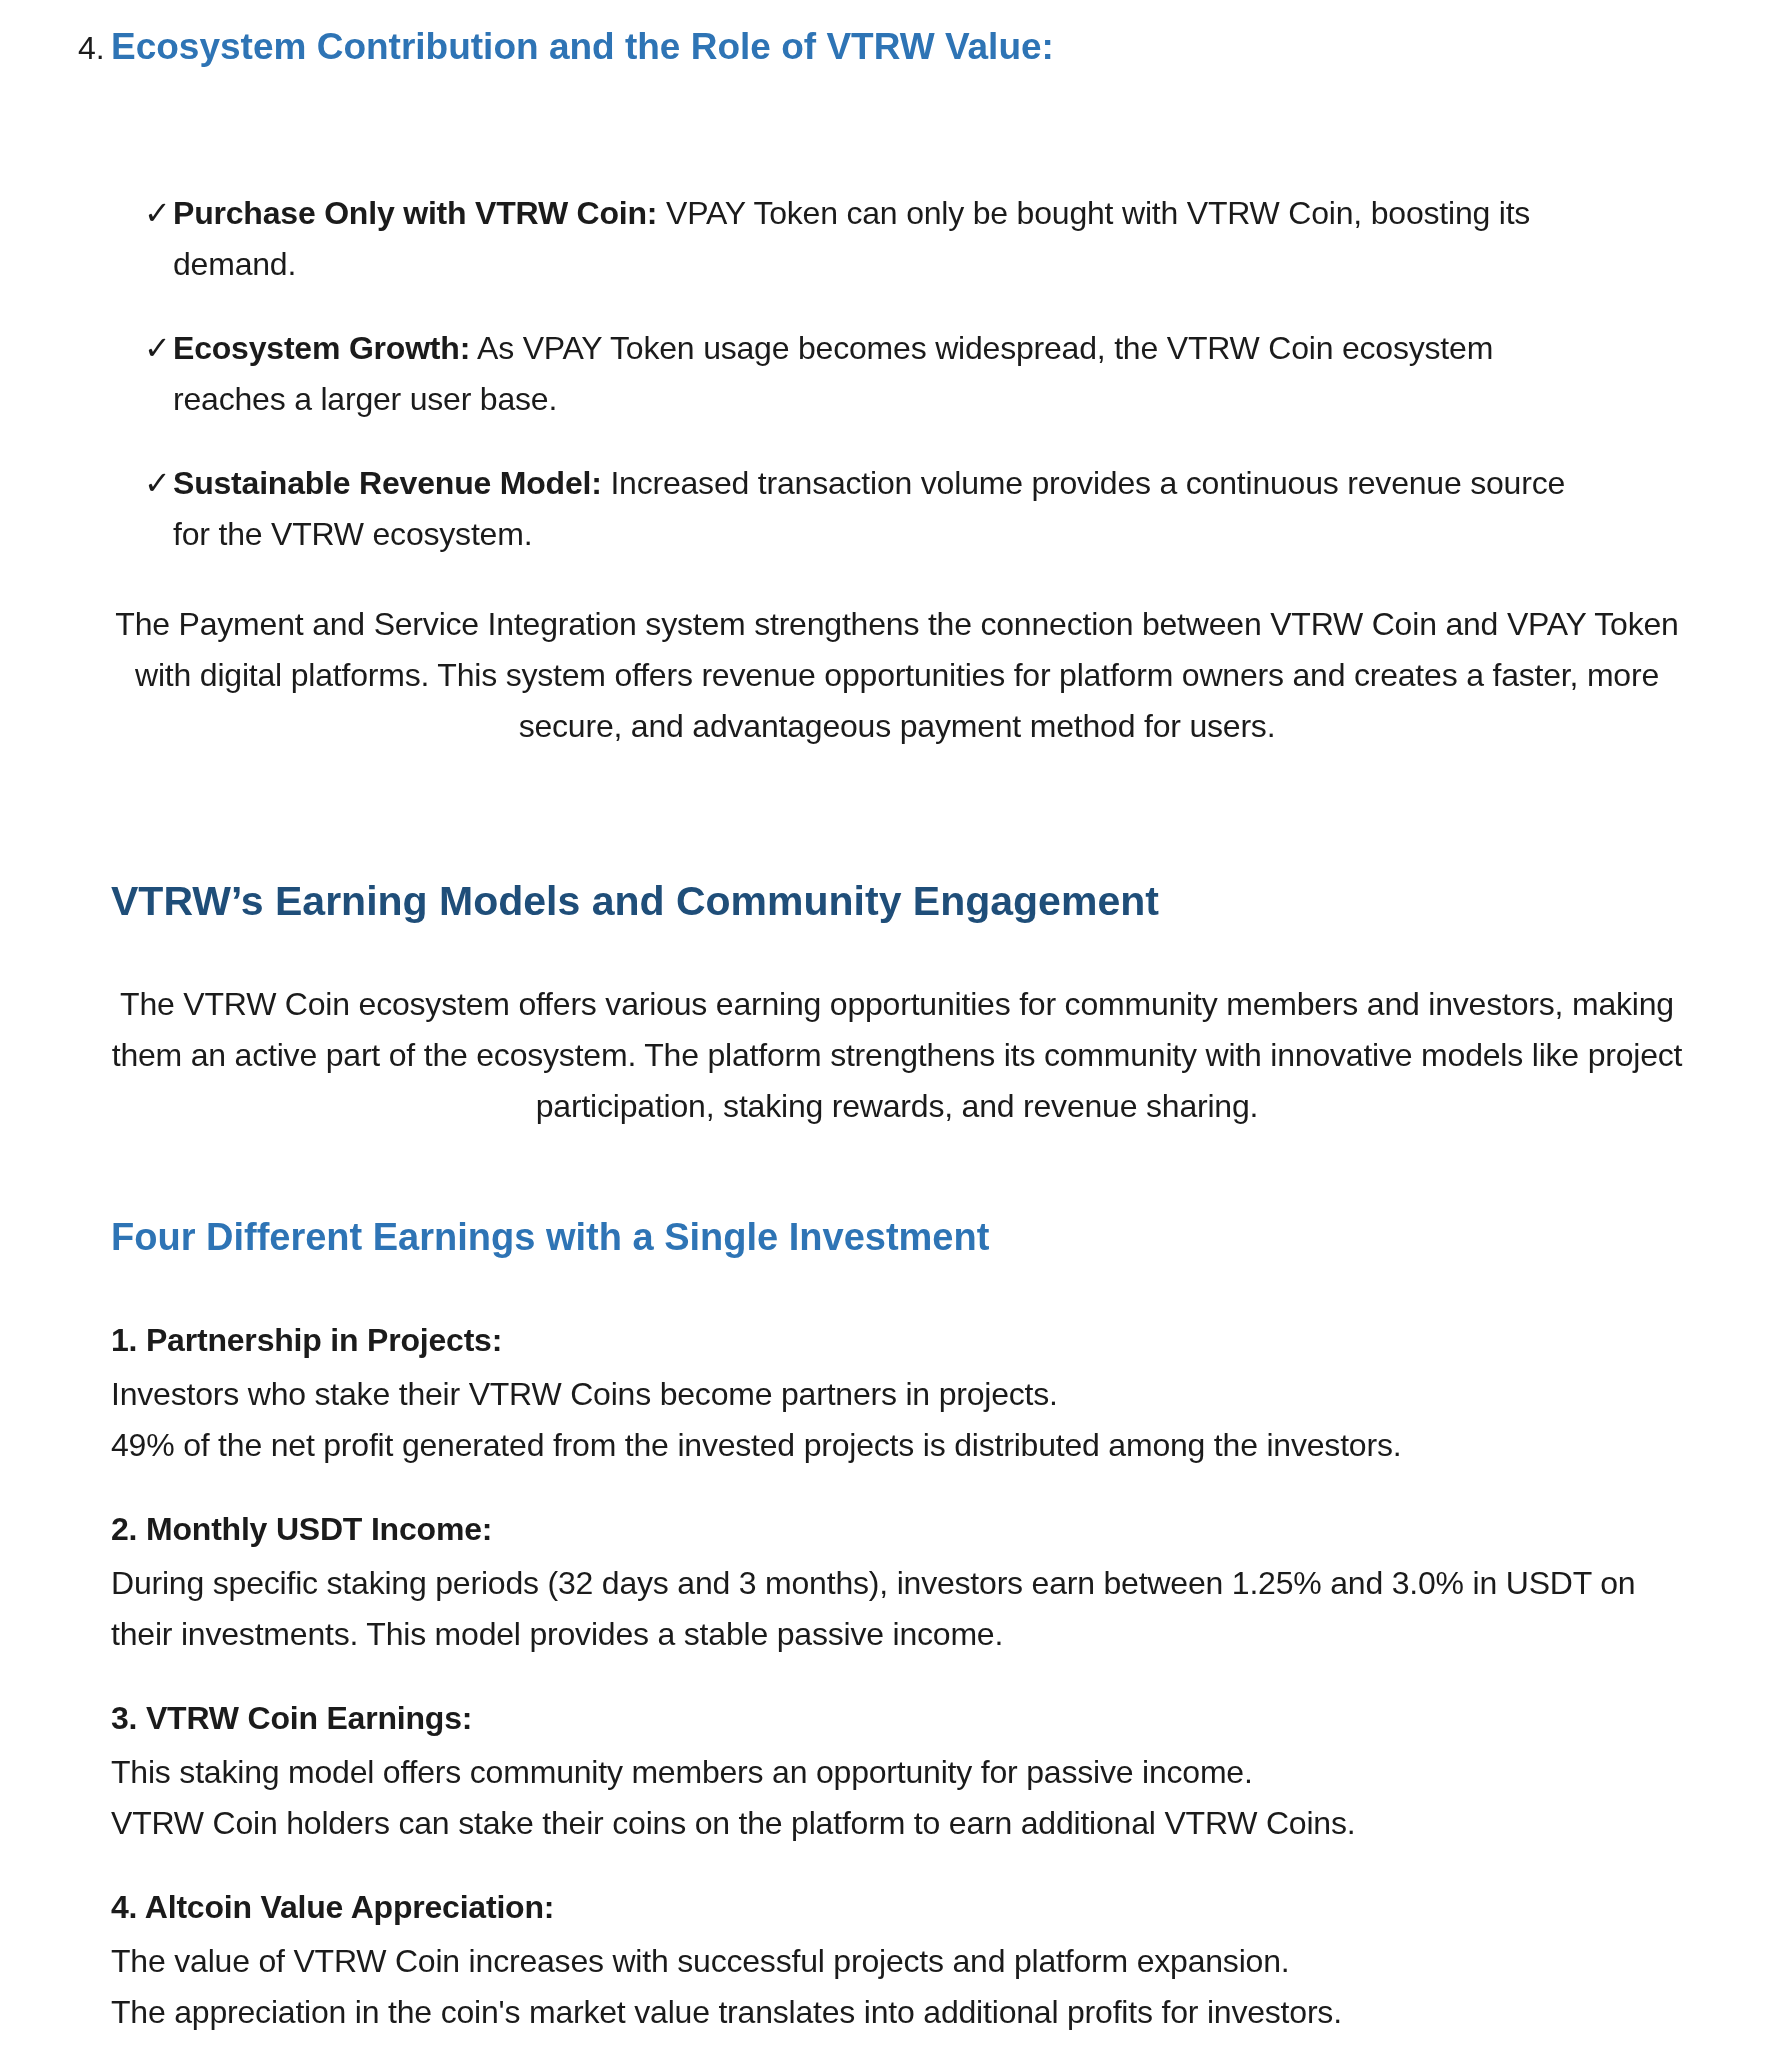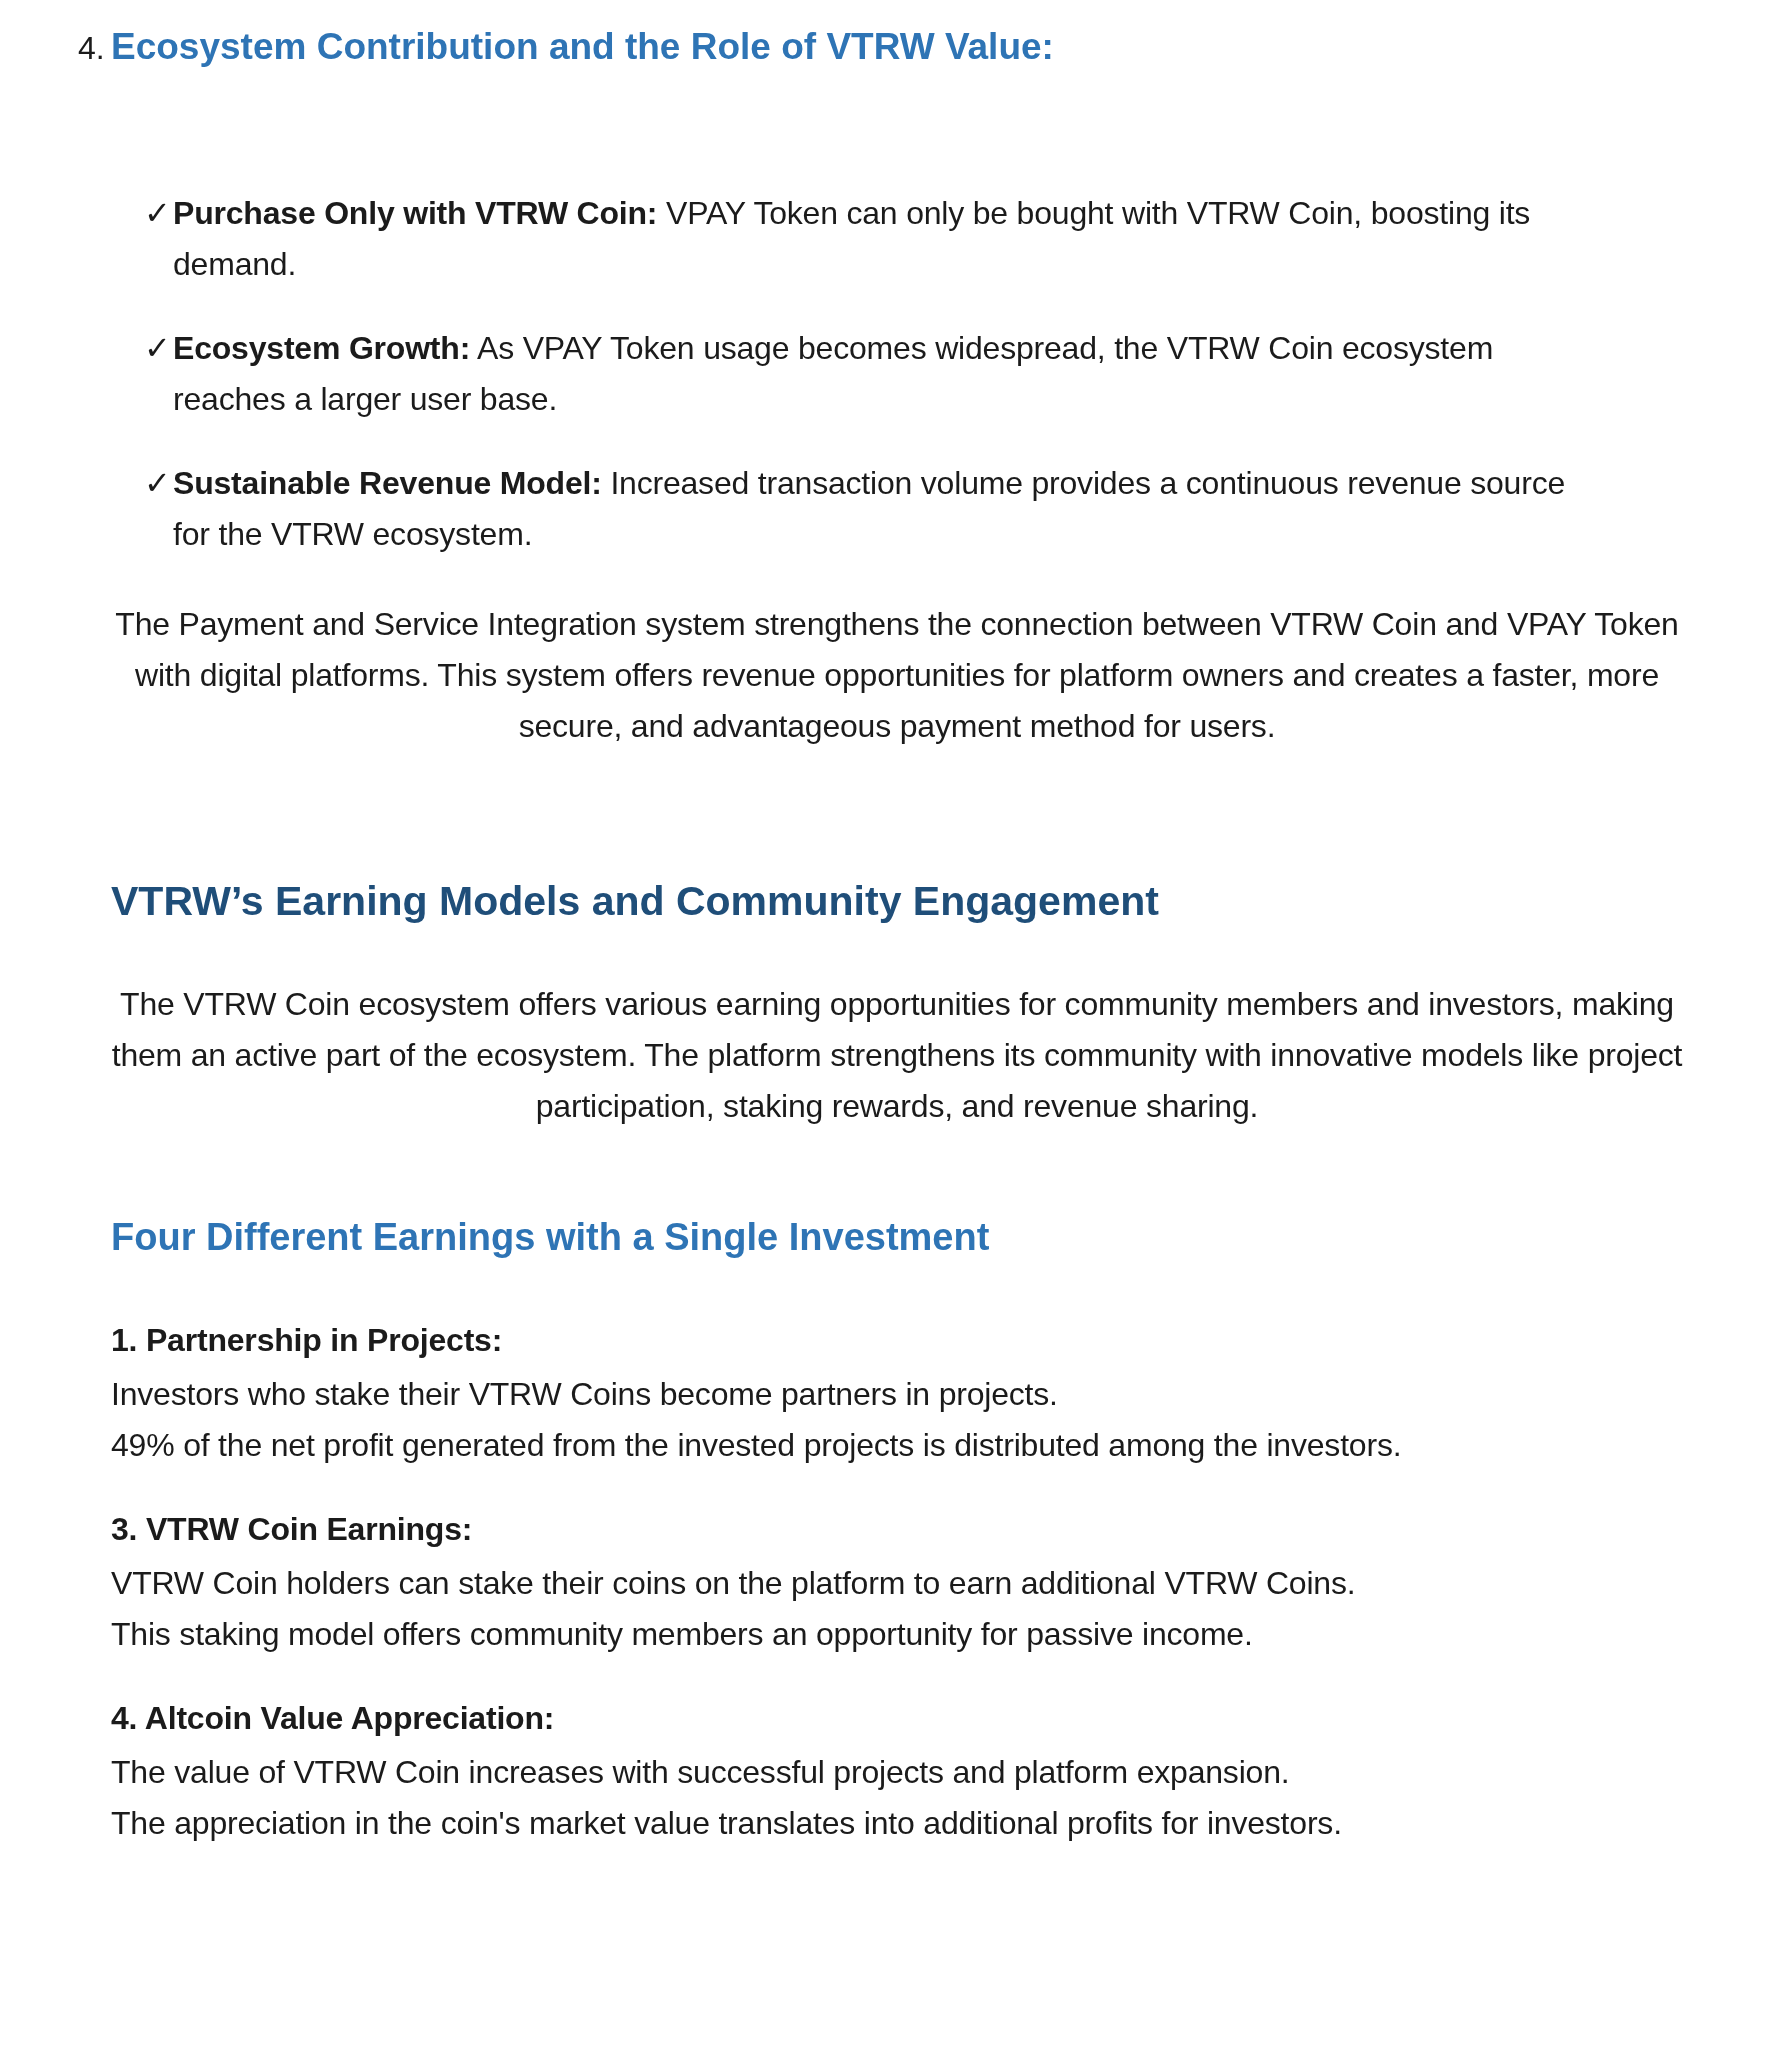--- a/index.html
+++ b/index.html
@@ -142,23 +142,27 @@
 
   <div class="h2-blue">Four Different Earnings with a Single Investment</div>
 
   <div class="earnings">
       <div class="item">
         <div class="item-heading">1. Partnership in Projects:</div>
         <div class="item-line">Investors who stake their VTRW Coins become partners in projects.</div>
         <div class="item-line">49% of the net profit generated from the invested projects is distributed among the investors.</div>
       </div>
       <div class="item">
+        <div class="item-heading">2. Monthly USDT Income:</div>
+        <div class="item-line">During specific staking periods (32 days and 3 months), investors earn between 1.25% and 3.0% in USDT on their investments. This model provides a stable passive income.</div>
+      </div>
+      <div class="item">
         <div class="item-heading">3. VTRW Coin Earnings:</div>
+        <div class="item-line">This staking model offers community members an opportunity for passive income.</div>
         <div class="item-line">VTRW Coin holders can stake their coins on the platform to earn additional VTRW Coins.</div>
-        <div class="item-line">This staking model offers community members an opportunity for passive income.</div>
       </div>
       <div class="item">
         <div class="item-heading">4. Altcoin Value Appreciation:</div>
         <div class="item-line">The value of VTRW Coin increases with successful projects and platform expansion.</div>
         <div class="item-line">The appreciation in the coin's market value translates into additional profits for investors.</div>
       </div>
     </div>
 
 </div>
 

